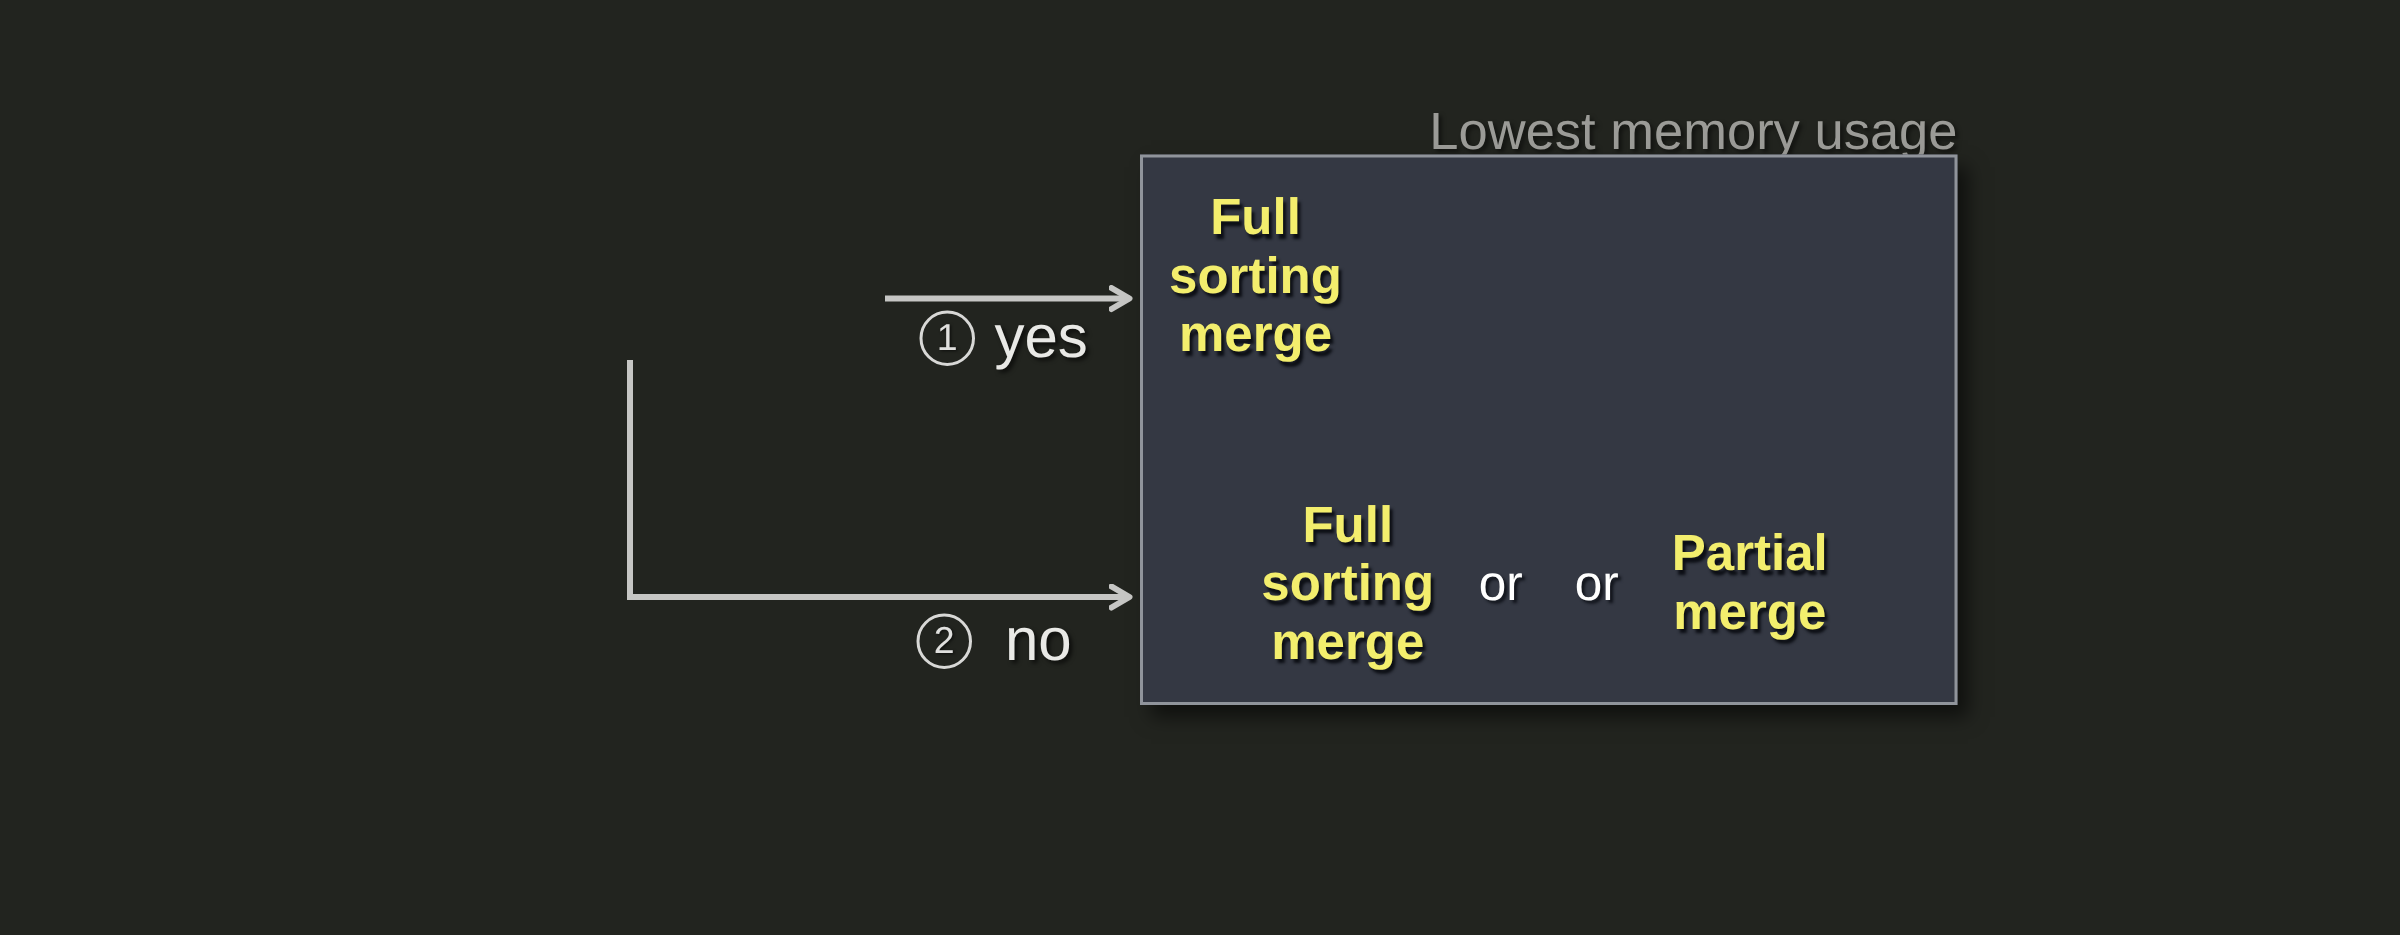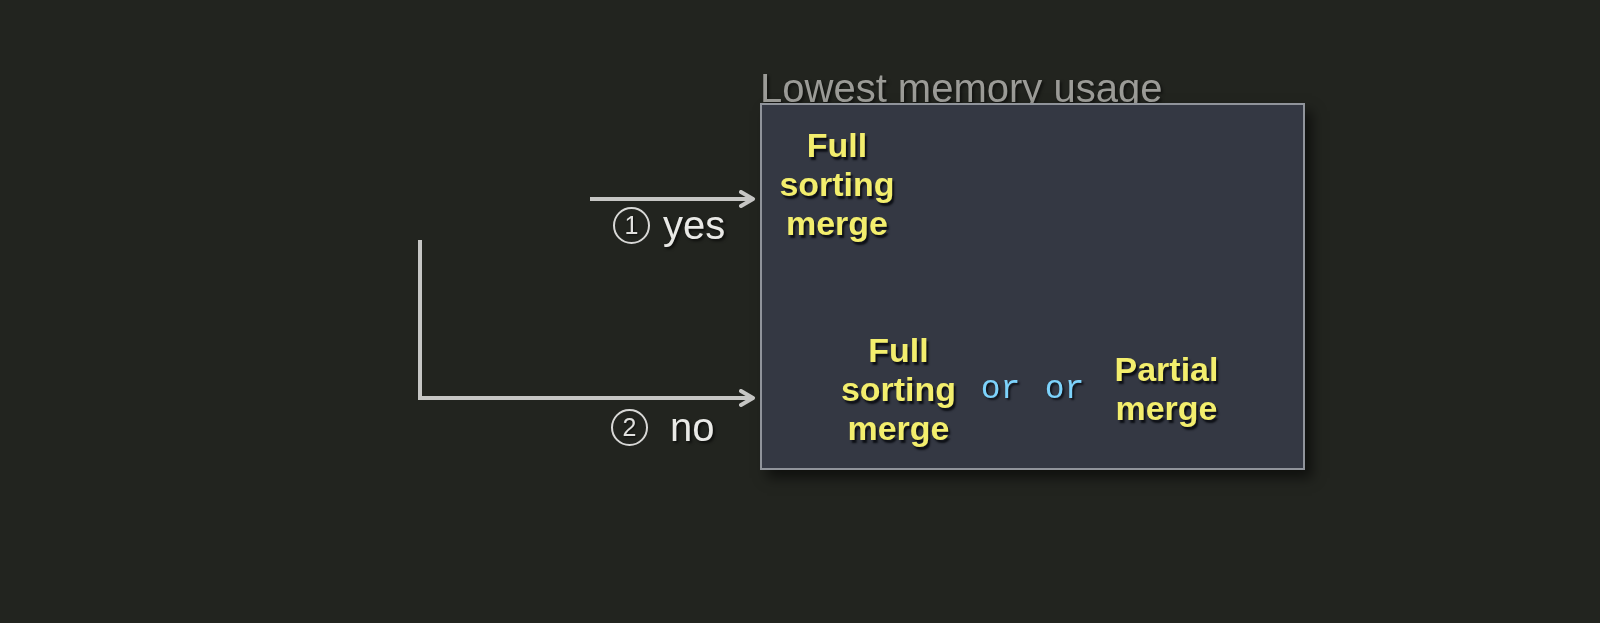--- a/index.html
+++ b/index.html
@@ -37,22 +37,22 @@
     width:33px;height:33px;border:2.5px solid #d8d8d6;border-radius:50%;
     display:flex;align-items:center;justify-content:center;
     font-size:25px;color:#e0e0de;box-sizing:content-box;
     text-shadow:1px 1px 2px rgba(0,0,0,0.6);
   }
   .branch-word{
     font-size:40px;line-height:38px;
     text-shadow:2px 2px 3px rgba(0,0,0,0.65);
   }
   .caption{
-    position:absolute;left:760px;width:545px;text-align:left;
-    font-size:40px;line-height:40px;color:var(--text-gray);
+    position:absolute;left:760px;width:545px;text-align:right;
+    font-size:35px;line-height:40px;color:var(--text-gray);
     text-shadow:2px 2px 3px rgba(0,0,0,0.5);
   }
   .caption.top{top:68px;}
   .caption.bottom{top:490px;}
   .strategy-box{
     position:absolute;left:760px;top:103px;width:545px;height:367px;
     background:var(--box-fill);
     border:2px solid var(--box-border);
     box-sizing:border-box;
     box-shadow:7px 8px 12px rgba(0,0,0,0.55);
@@ -63,23 +63,22 @@
     display:flex;align-items:center;justify-content:center;gap:18px;
   }
   .option{
     display:inline-block;
     font-weight:bold;font-size:34px;line-height:39px;
     color:var(--accent-yellow);white-space:pre-line;text-align:center;
     text-shadow:2px 3px 2px rgba(8,10,16,0.9);
   }
   .row2 .option{width:122px;}
   .or{
-    width:46px;text-align:center;font-size:33px;color:#7dd3fc;
+    width:46px;text-align:center;font-size:33px;color:#ffffff;
     text-shadow:2px 2px 2px rgba(8,10,16,0.8);
-    font-family:Liberation Mono, monospace;
   }
 </style>
 </head>
 <body>
 
 <div class="canvas">
 
   <svg class="connectors" width="1600" height="623" viewBox="0 0 1600 623">
     <defs>
       <marker id="arrowhead" markerUnits="userSpaceOnUse" markerWidth="20" markerHeight="20" refX="14" refY="9" orient="auto">

